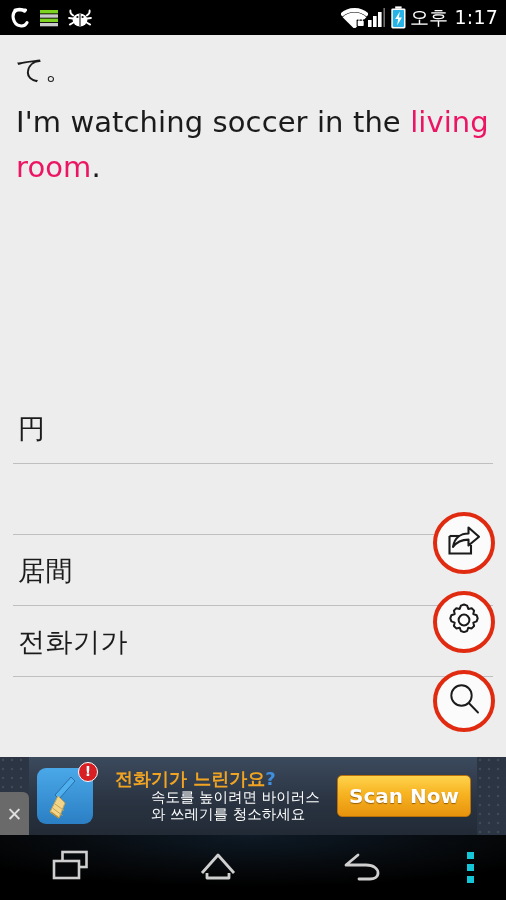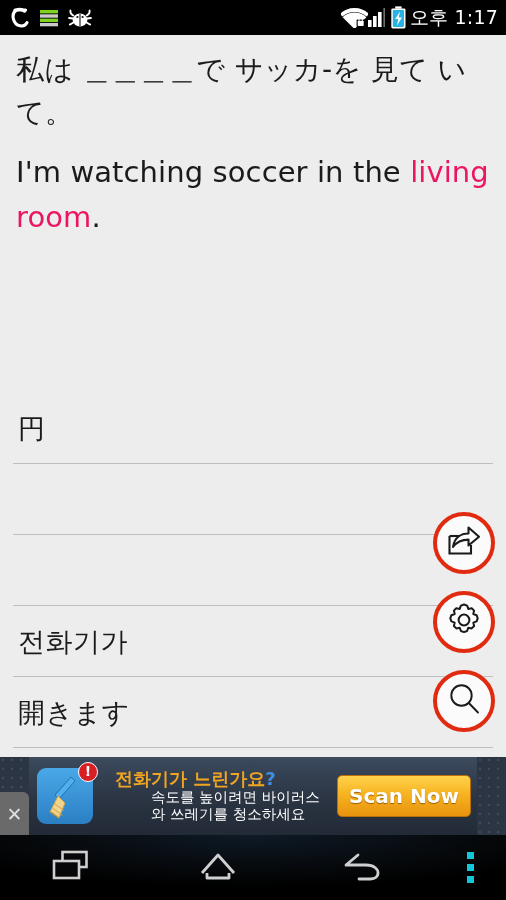--- a/index.html
+++ b/index.html
@@ -31,21 +31,21 @@
     position:absolute; top:35px; left:0; width:506px; height:722px;
     background:#EDEDED;
   }
   .qblock{ padding:14px 16px 0 16px; }
   .jp-line{
     font-size:28px; color:#1b1b1b; line-height:1.52;
     letter-spacing:.4px; white-space:nowrap;
   }
   .en-line{
     font-size:29px; color:#1b1b1b; line-height:1.56;
-    margin-top:16px; letter-spacing:.1px;
+    margin-top:8px; letter-spacing:.1px;
   }
   .hl{ color:#EC1563; }
 
   
   #options{ position:absolute; left:0; top:358px; width:506px; }
   .opt{
     position:relative; height:71px; display:flex; align-items:center;
     padding-left:18px;
   }
   .opt + .opt{ }
@@ -194,45 +194,41 @@
           <path d="M9.9 5.6 L5.2 13 L8.2 13 L7.1 19.4 L11.9 11.6 L8.8 11.6 Z" fill="#fff"></path>
         </svg>
       </span>
       <span class="sb-clock">오후 1:17</span>
     </div>
   </div>
 
   <div id="content">
 
     <div class="qblock">
-      <div class="jp-line">私は ＿＿＿＿で サッカ-を 見て い</div>
       <div class="jp-line">て。</div>
       <div class="en-line">
         <span>I'm watching soccer in the</span>
         <span class="hl">living room</span><span>.</span>
       </div>
     </div>
 
     <div id="options">
       <div class="opt">
         <span class="opt-label">円</span>
         <span class="divider"></span>
       </div>
       <div class="opt">
         <span class="divider"></span>
       </div>
       <div class="opt">
+        <span class="opt-label">居間</span>
         <span class="divider"></span>
       </div>
       <div class="opt">
         <span class="opt-label">전화기가</span>
-        <span class="divider"></span>
-      </div>
-      <div class="opt">
-        <span class="opt-label">開きます</span>
         <span class="divider"></span>
       </div>
     </div>
 
     <div class="fab" id="fab-share">
       <span>
         <svg width="34" height="32" viewBox="0 0 34 32">
           <path d="M2.5 11 L2.5 28.5 L24 28.5 L24 20" fill="none" stroke="#1b1b1b" stroke-width="2.1"></path>
           <path d="M2.5 11 L12 11" fill="none" stroke="#1b1b1b" stroke-width="2.1"></path>
           <path d="M6 22 C7.5 12.5 14 8.5 21.5 8.5 L21.5 2.5 L32 11.8 L21.5 20.5 L21.5 14.6 C14.5 14.6 9.5 17 6 22 Z" fill="#fff" stroke="#1b1b1b" stroke-width="2.1" stroke-linejoin="round"></path>

